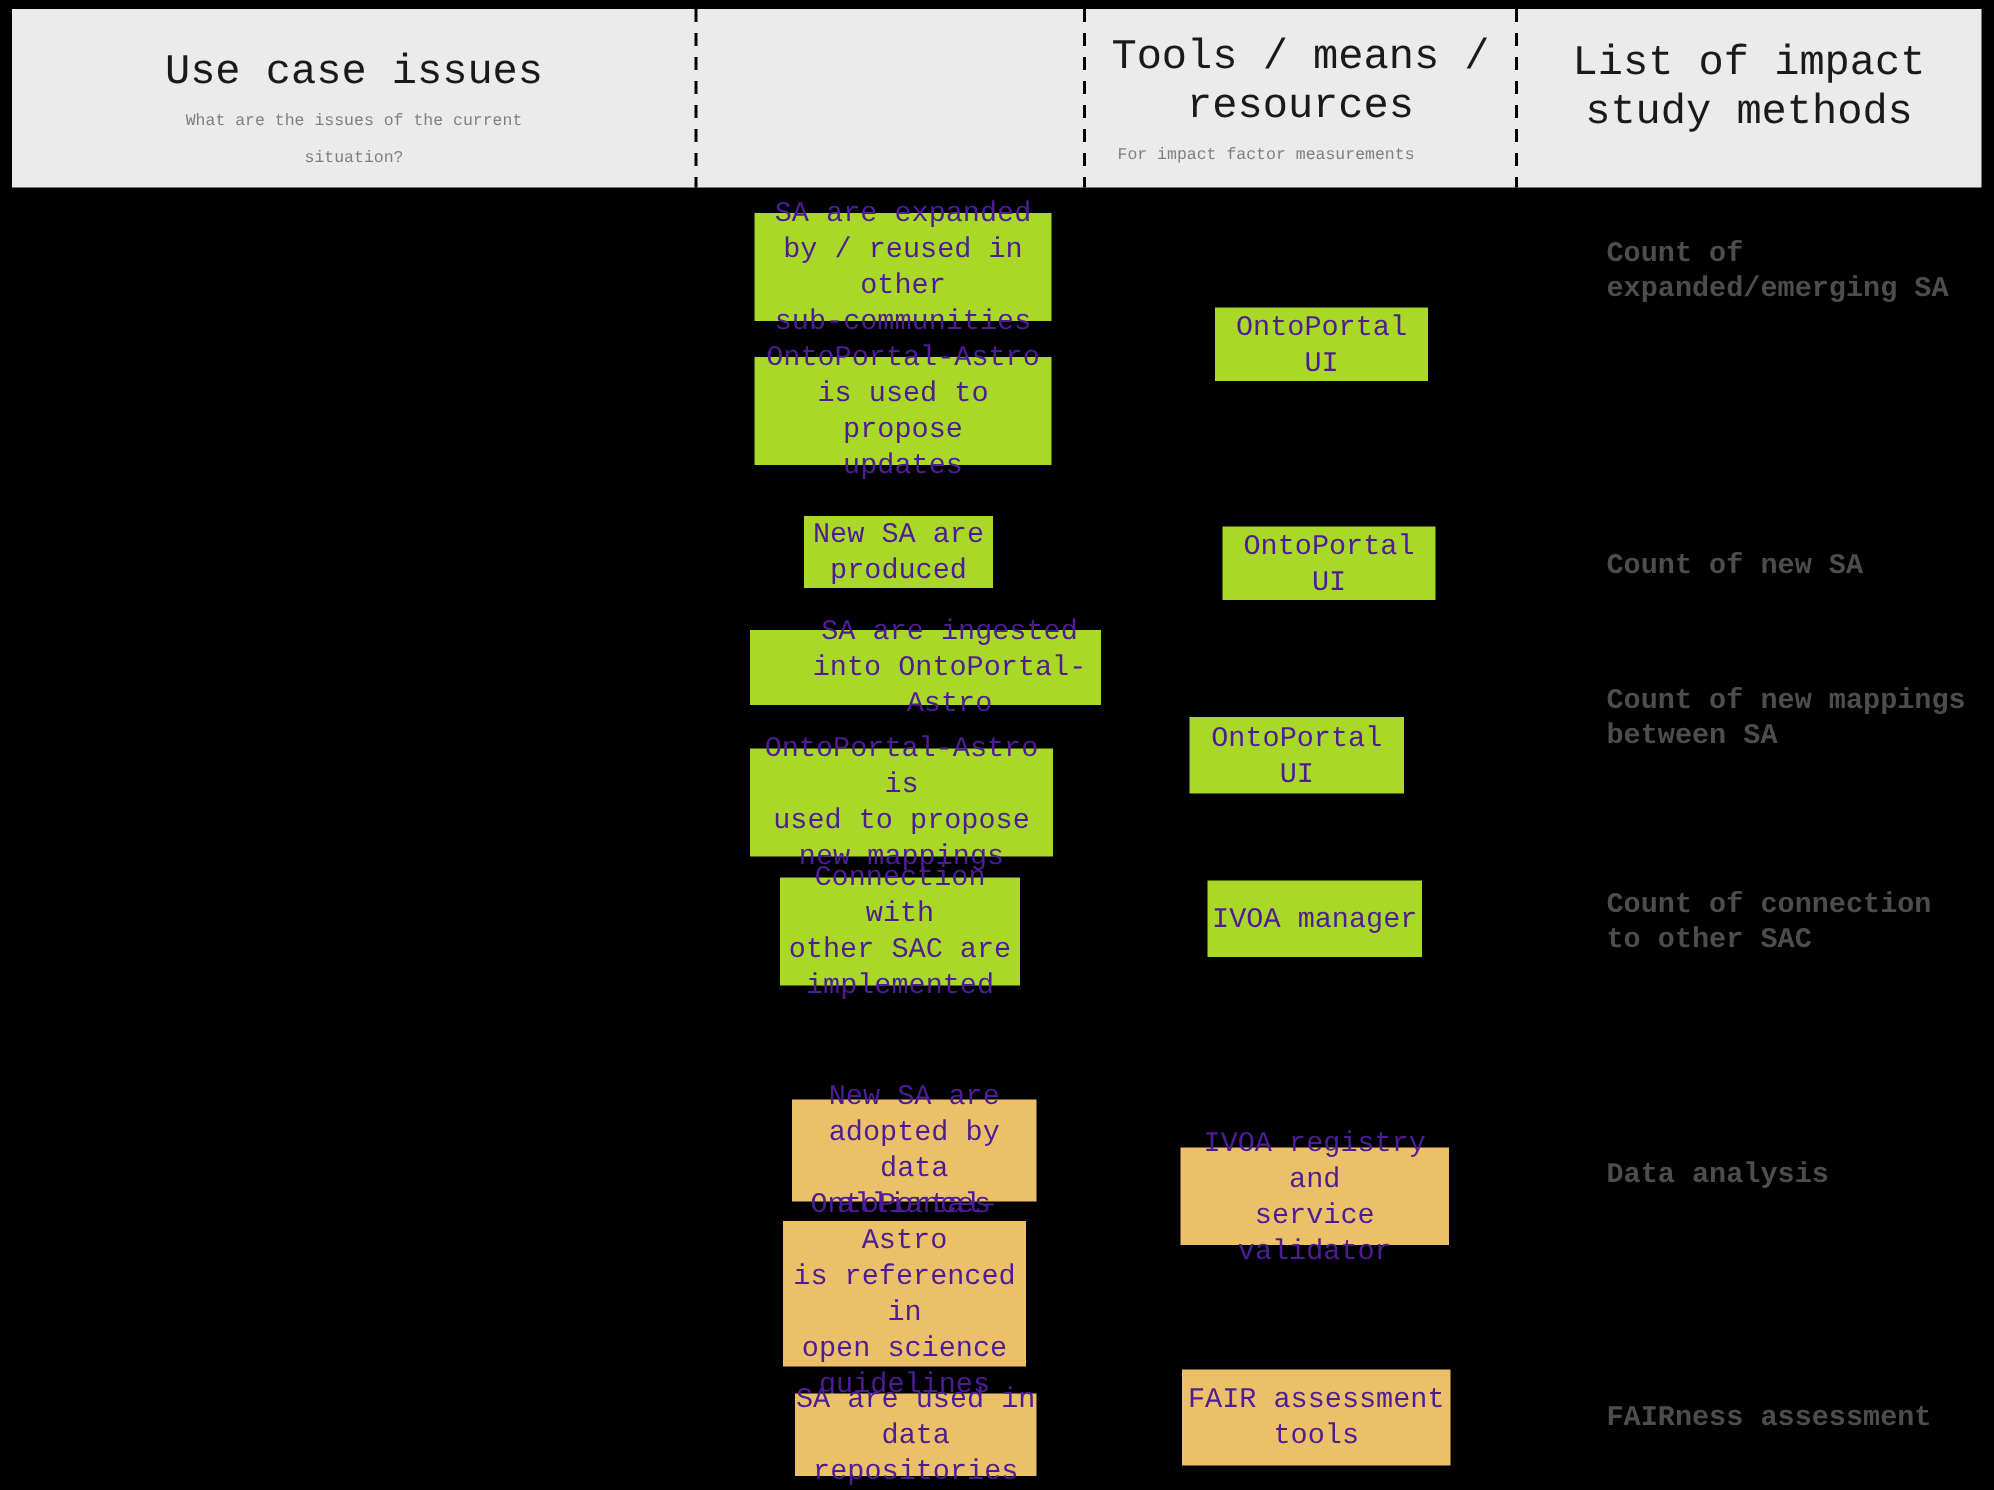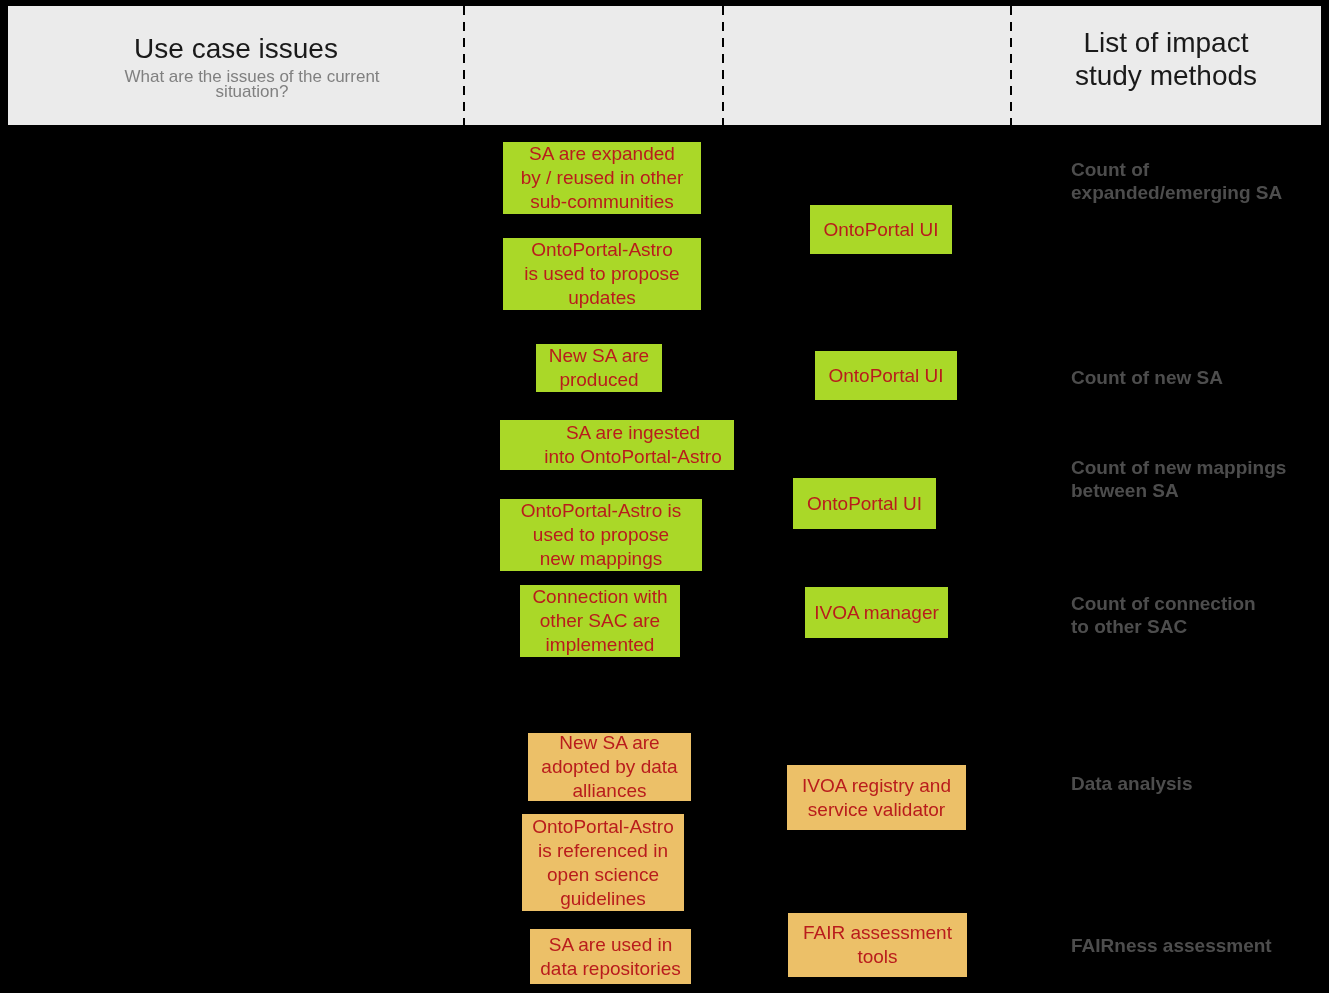--- a/index.html
+++ b/index.html
@@ -1,42 +1,42 @@
 <!DOCTYPE html>
 <html style="--bg: #000000; --header-bg: #ebebeb; --green: #aad828; --orange: #ecc068; --title: #1a1a1a; --sub: #808080; --method: #4d4d4d;"><head>
 <meta charset="utf-8">
 <style>
   html,body { margin:0; padding:0; background:#000; }
   .canvas {
     position:relative; width:1329px; height:993px;
     background:var(--bg,#000);
-    font-family:Liberation Sans, sans-serif;
+    font-family:Liberation Mono, monospace;
     overflow:hidden;
   }
   .header {
     position:absolute; left:8px; top:6px; width:1313px; height:119px;
     background:var(--header-bg,#ebebeb);
   }
   .hcol { position:absolute; top:0; height:100%; }
   .sep {
     position:absolute; top:0; width:2px; height:100%;
     background-image:repeating-linear-gradient(to bottom,#000 0px,#000 9px,rgba(0,0,0,0) 9px,rgba(0,0,0,0) 16px);
   }
   .htitle {
     color:var(--title,#1a1a1a); font-size:28px; line-height:33px;
     text-align:center; white-space:pre-line;
   }
   .hsub {
-    color:var(--sub,#808080); font-size:17px; line-height:15px;
-    text-align:center; white-space:pre-line; margin-top:4px;margin-left:32px;
+    color:var(--sub,#808080); font-size:11px; line-height:25px;
+    text-align:center; white-space:pre-line; margin-top:4px;
   }
   .hsub.left { text-align:left; padding-left:22px; }
   .note {
     position:absolute; display:flex; align-items:center; justify-content:center;
-    text-align:center; font-size:19px; line-height:24px; color:#b91c1c;
+    text-align:center; font-size:19px; line-height:24px; color:#4c1d95;
     white-space:pre-line;
   }
   .green  { background:var(--green,#aad828); }
   .orange { background:var(--orange,#ecc068); }
   .method {
     position:absolute; width:260px; font-size:19px; line-height:23px;
     font-weight:bold; color:var(--method,#4d4d4d); white-space:pre-line;
   }
 </style>
 </head>
@@ -46,20 +46,25 @@
 
   <div class="header">
 
     <div class="hcol" style="left:0;width:456px;">
       <div class="htitle" style="margin-top:26px;">Use case issues</div>
       <div class="hsub">What are the issues of the current
 situation?</div>
     </div>
 
 
+    <div class="hcol" style="left:715px;width:288px;">
+      <div class="htitle" style="margin-top:16px;">Tools / means /
+resources</div>
+      <div class="hsub left">For impact factor measurements</div>
+    </div>
 
     <div class="hcol" style="left:1003px;width:310px;">
       <div class="htitle" style="margin-top:20px;">List of impact
 study methods</div>
     </div>
 
     <div class="sep" style="left:455px;"></div>
     <div class="sep" style="left:714px;"></div>
     <div class="sep" style="left:1002px;"></div>
   </div>

